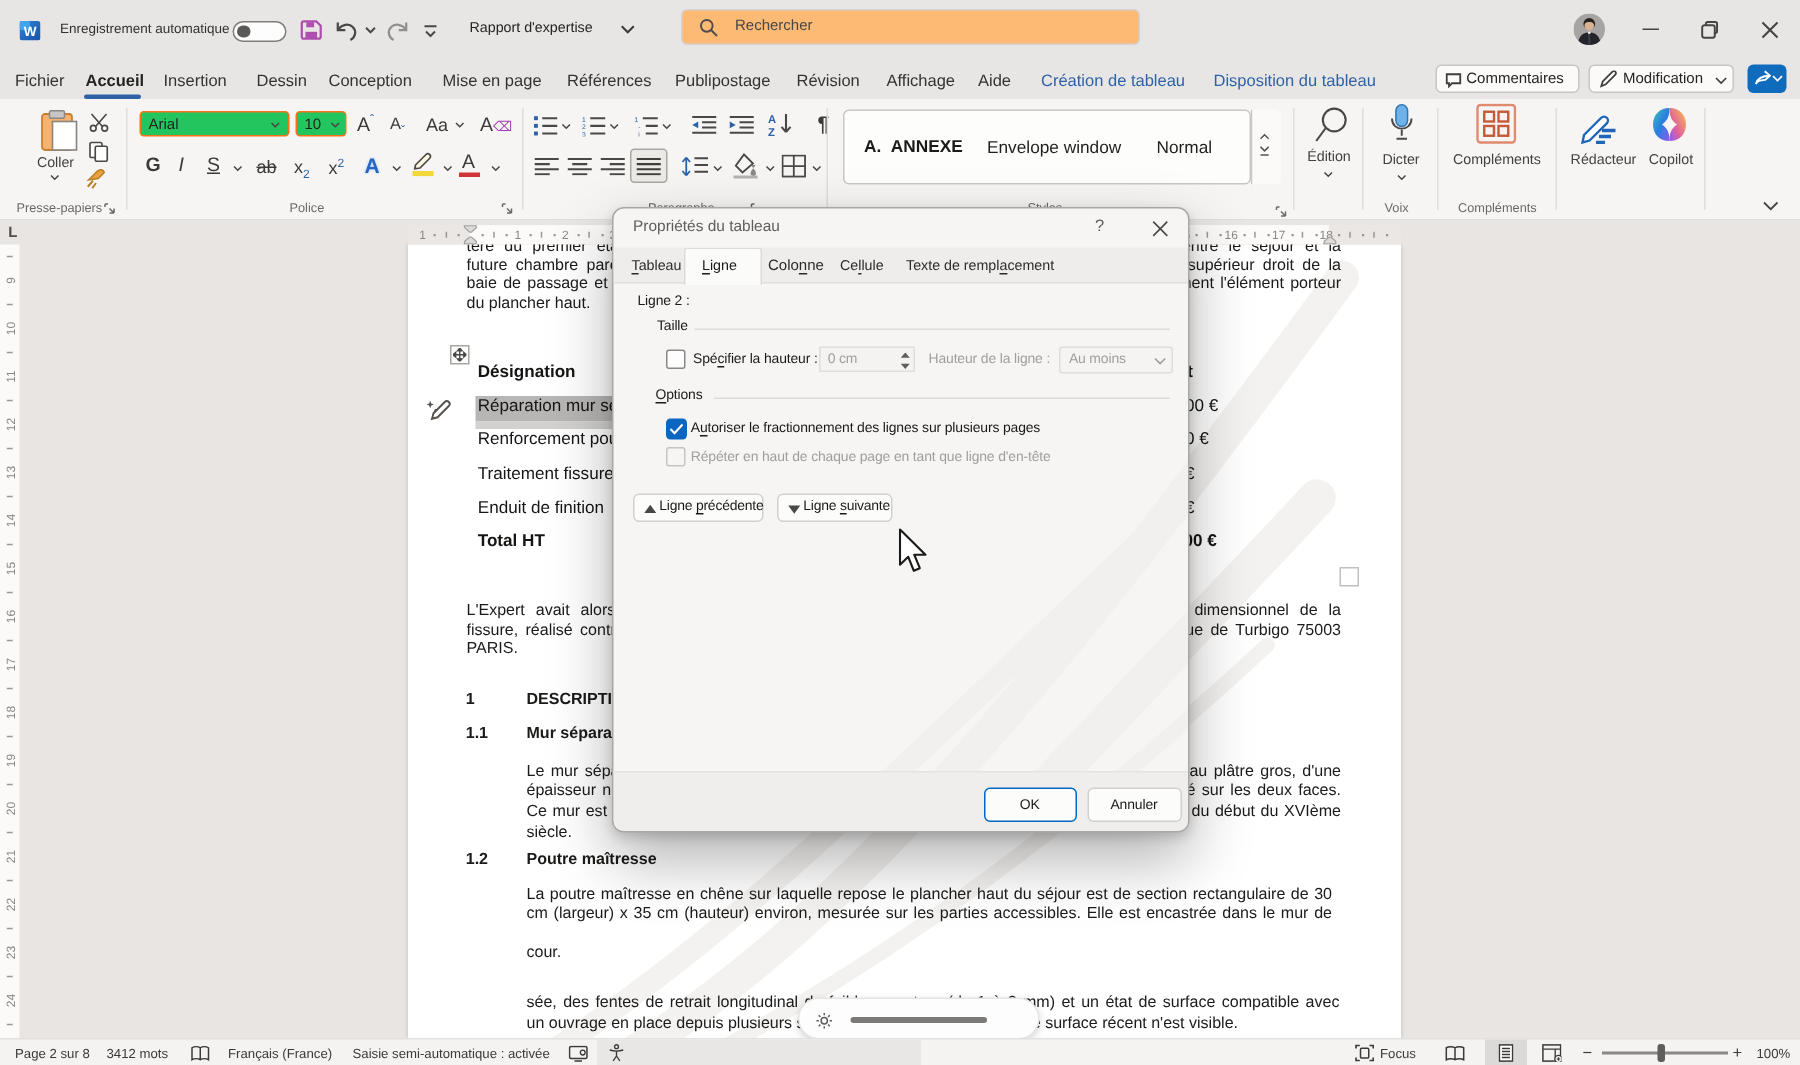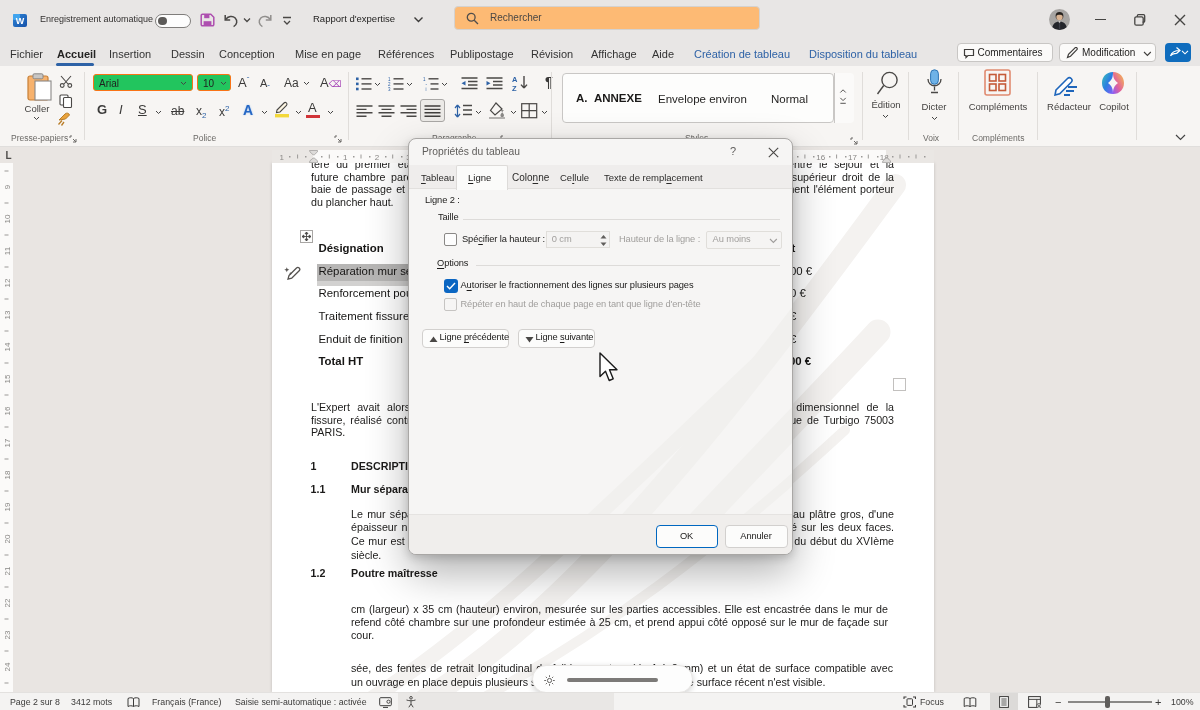--- a/index.html
+++ b/index.html
@@ -335,21 +335,21 @@
         <path d="M1 1 l2.5 2.5 L6 1" fill="none" stroke="#444" stroke-width="1"></path>
       </svg>
  <div class="glabel" style="left:432px">Paragraphe</div>
  <svg class="launch" style="left:500px;top:69px" viewBox="0 0 8 8">
         <path d="M1 1 h2 M1 1 v2 M7 7 h-3 M7 7 v-3 M4 4 l3 3" stroke="#6b6966" stroke-width="1" fill="none"></path>
       </svg>
  <div class="vsep" style="left:551px"></div>
 
  <div class="ab" style="left:562px;top:7px;width:272px;height:50px;background:#fdfdfc;border:1px solid #c9c7c5;border-radius:4px"></div>
  <div class="ab" style="left:576px;top:26px;font-size:11.5px;font-weight:bold;color:#1b1a19">A.&nbsp;&nbsp;ANNEXE</div>
- <div class="ab" style="left:658px;top:27px;font-size:11.5px;color:#201f1e">Envelope environ</div>
+ <div class="ab" style="left:658px;top:27px;font-size:11.5px;color:#201f1e">Envelope window</div>
  <div class="ab" style="left:771px;top:27px;font-size:11.5px;color:#201f1e">Normal</div>
  <div class="ab" style="left:834px;top:7px;width:20px;height:50px;border-left:1px solid #c9c7c5;background:#fbfaf9;border-radius:0 4px 4px 0"></div>
  <svg class="ab" style="left:839px;top:22px" width="10" height="20" viewBox="0 0 10 20">
         <path d="M1.5 5 l3 -3 l3 3 M1.5 11 l3 3 l3 -3 M1.5 17 h6" stroke="#555351" stroke-width="1.1" fill="none" transform="scale(0.9)"></path>
       </svg>
  <div class="glabel" style="left:685px">Styles</div>
  <svg class="launch" style="left:850px;top:71px" viewBox="0 0 8 8">
         <path d="M1 1 h2 M1 1 v2 M7 7 h-3 M7 7 v-3 M4 4 l3 3" stroke="#6b6966" stroke-width="1" fill="none"></path>
       </svg>
  <div class="vsep" style="left:862px"></div>
@@ -544,22 +544,22 @@
  <div class="dline b" style="left:310.5px;top:336px">1.1</div>
  <div class="dline b" style="left:351px;top:336px">Mur séparatif</div>
 
  <div class="dline just" style="left:351px;top:360.6px;width:543px">Le mur séparatif entre le séjour et la chambre est un ouvrage ancien hourdé entièrement au plâtre gros, d'une</div>
  <div class="dline just" style="left:351px;top:374.4px;width:543px">épaisseur nominale de huit centimètres environ, revêtu d'un enduit plâtre fin dressé et lissé sur les deux faces.</div>
  <div class="dline just" style="left:351px;top:387.9px;width:543px">Ce mur est constitutif de la structure d'origine de l'immeuble ancien, lequel est réputé dater du début du XVIème</div>
  <div class="dline" style="left:351px;top:401.6px">siècle.</div>
  <div class="dline b" style="left:310.5px;top:419.6px">1.2</div>
  <div class="dline b" style="left:351px;top:419.6px">Poutre maîtresse</div>
 
+ <div class="dline just" style="left:351px;top:442.9px;width:537px">La poutre maîtresse en chêne sur laquelle repose le plancher haut du séjour est de section rectangulaire de 30</div>
  <div class="dline just" style="left:351px;top:456.4px;width:537px">cm (largeur) x 35 cm (hauteur) environ, mesurée sur les parties accessibles. Elle est encastrée dans le mur de</div>
- <div class="dline just" style="left:351px;top:469.1px;width:537px">refend côté chambre sur une profondeur estimée à 25 cm, et prend appui côté opposé sur le mur de façade sur</div>
  <div class="dline" style="left:351px;top:482.3px">cour.</div>
 
  <div class="dline just" style="left:351px;top:515px;width:542px">sée, des fentes de retrait longitudinal de faible ouverture (de 1 à 2 mm) et un état de surface compatible avec</div>
  <div class="dline" style="left:351px;top:528.5px">un ouvrage en place depuis plusieurs siècles. Aucun traitement net de le surface récent n'est visible.</div>
  <div class="ab" style="left:893px;top:231px;width:13px;height:13px;border:1.4px solid #c2c0be;background:#fff"></div>
 
  <div class="ab" style="left:531.5px;top:517.5px;width:161px;height:28px;background:#fdfdfd;border:1px solid #e8e6e4;border-radius:14.5px;box-shadow:0 2px 6px rgba(0,0,0,.18)">
   <svg class="ab" style="left:11px;top:9px" width="11" height="11" viewBox="0 0 11 11">
           <circle cx="5.5" cy="5.5" r="2.1" fill="none" stroke="#605e5c" stroke-width="1"></circle>
           <g stroke="#605e5c" stroke-width="1">

